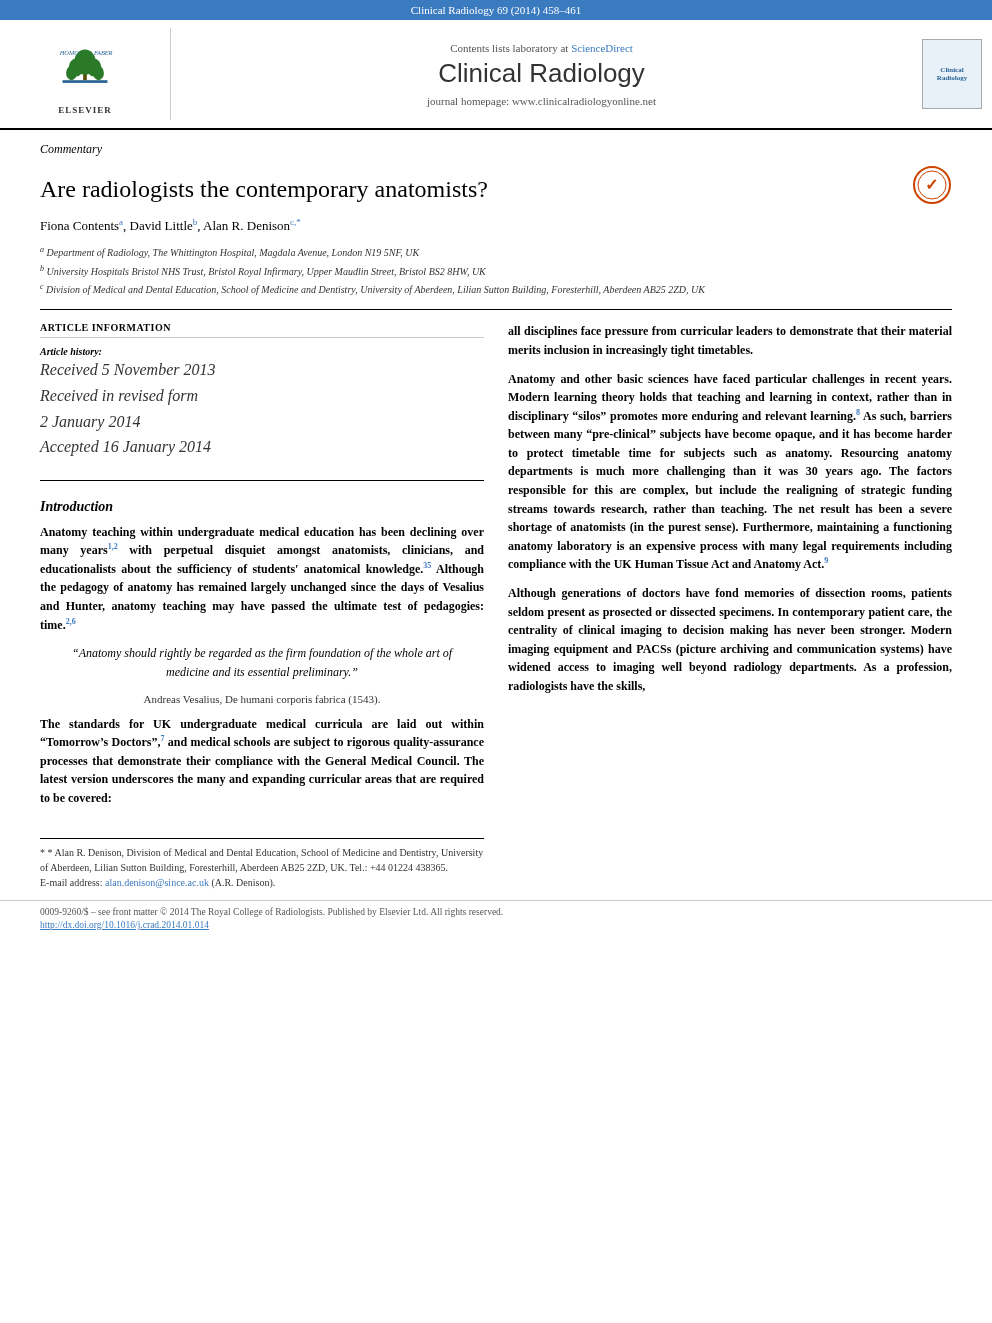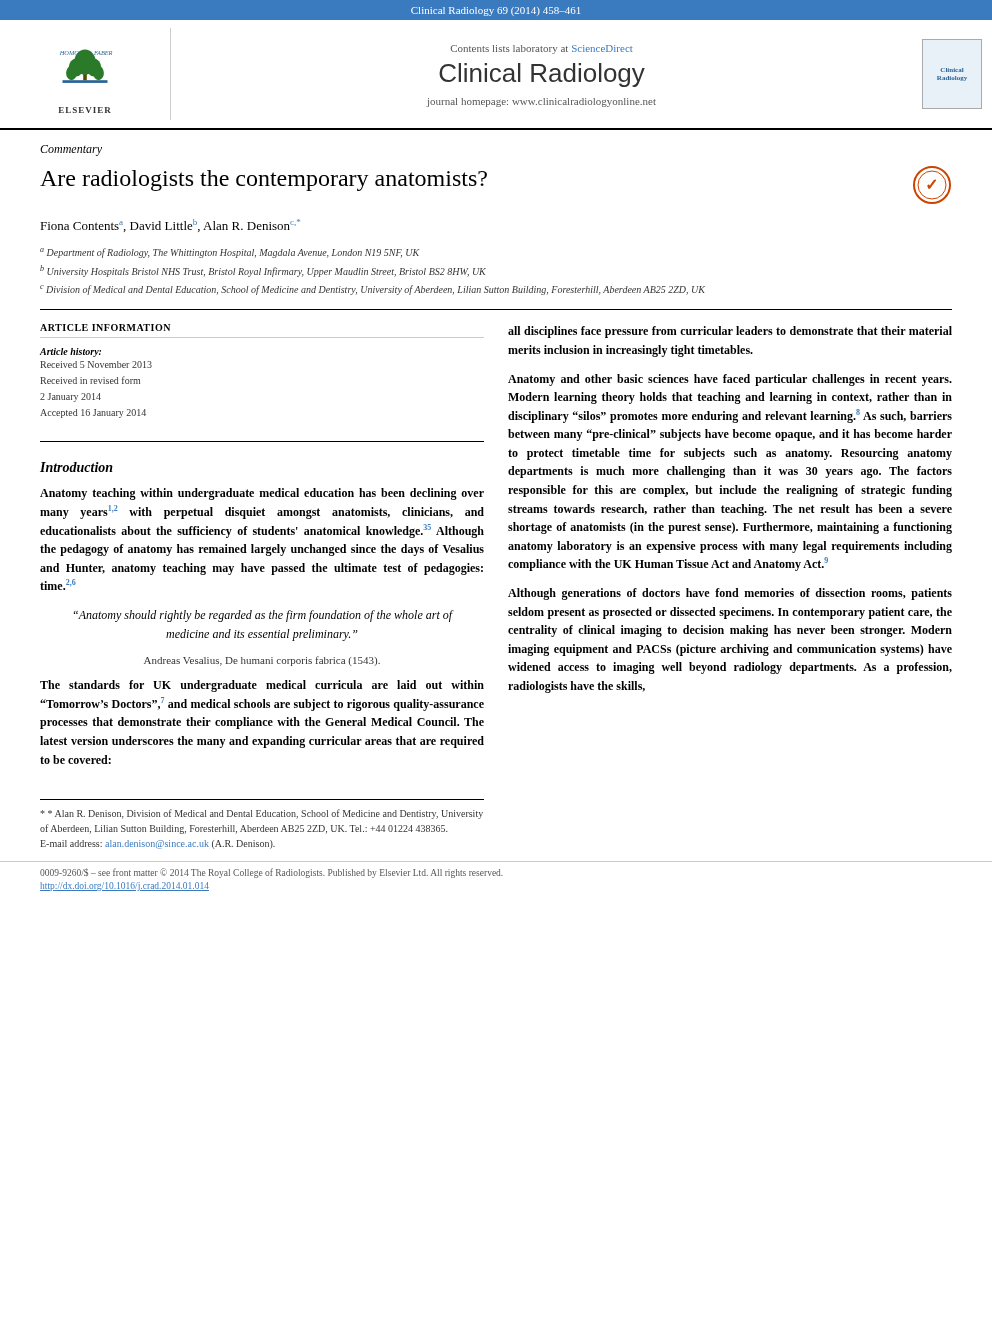--- a/index.html
+++ b/index.html
@@ -109,21 +109,21 @@
       color: #000;
       padding: 12px 0 6px 0;
     }
     .article-title {
       font-size: 24px;
       font-weight: normal;
       color: #000;
       line-height: 1.3;
       margin-bottom: 12px;
       display: flex;
-      align-items: flex-start;
+      align-items: flex-end;
       justify-content: space-between;
     }
     .crossmark {
       width: 40px;
       height: 40px;
       flex-shrink: 0;
       margin-left: 10px;
       margin-top: 2px;
     }
     .authors {
@@ -172,23 +172,24 @@
       border-bottom: 1px solid #ccc;
       padding-bottom: 4px;
     }
     .article-history-title {
       font-size: 10px;
       font-style: italic;
       font-weight: bold;
       margin-bottom: 0;
     }
     .article-history-item {
-      font-size: 10px;
+      font-size: 16px;
       color: #333;
       line-height: 1.6;
+      font-style: italic;
     }
     .article-body {
       flex: 1;
     }
     .section-heading {
       font-size: 14px;
       font-weight: bold;
       font-style: italic;
       margin-bottom: 8px;
       color: #000;

